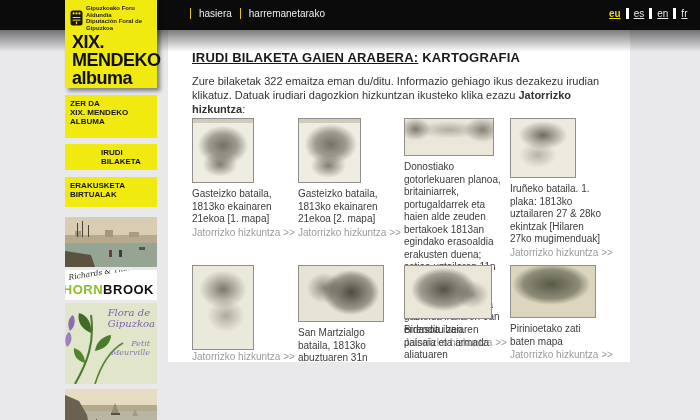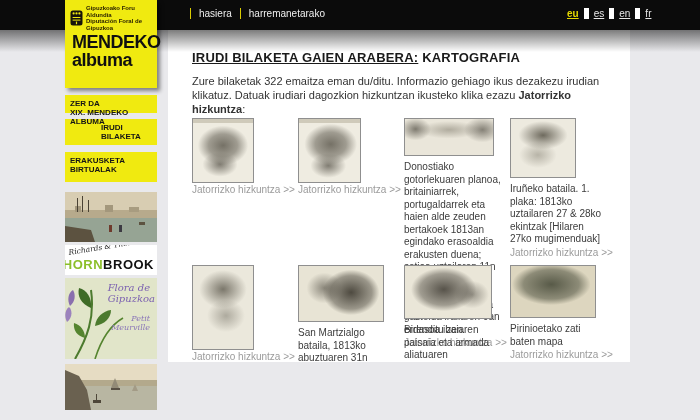--- a/index.html
+++ b/index.html
@@ -6,22 +6,22 @@
   #screen{position:relative;width:700px;height:420px;overflow:hidden;
     background:#e9e9ec;font-family:"Liberation Sans",sans-serif;}
 
   
   .header-bar{position:absolute;left:0;top:0;width:700px;height:30px;background:#0b0b0b;z-index:4;}
   .header-shadow{position:absolute;left:0;top:30px;width:700px;height:22px;z-index:5;pointer-events:none;
     background:linear-gradient(to bottom,rgba(15,15,15,.55),rgba(15,15,15,0));}
   .top-nav{position:absolute;left:190px;top:8px;font-size:10px;}
   .top-nav a{color:#efefef;text-decoration:none;padding:0 8px;border-left:1px solid #d9cb00;cursor:pointer;}
   .langs{position:absolute;left:562px;top:8px;font-size:10px;}
-  .langs a{color:#e8e8e8;text-decoration:underline;padding:0 5px;border-left:5px solid #ffffff;cursor:pointer;}
-  .langs a:first-child{border-left:none;}
+  .langs a{color:#e8e8e8;text-decoration:underline;padding:0 5px;border-left:3px solid #ffffff;cursor:pointer;}
+  .langs a:first-child{border-left:none;margin-left:42px;}
   .langs a.active{color:#e5d900;font-weight:bold;}
 
   
   .content{position:absolute;left:168px;top:30px;width:462px;height:332px;background:#ffffff;z-index:0;overflow:hidden;}
   h1{margin:20px 0 0 24px;font-size:13px;font-weight:bold;color:#1a1a1a;letter-spacing:.2px;}
   .t-u{text-decoration:underline;}
   .intro{margin:9px 22px 0 24px;font-size:11px;line-height:14px;color:#333;width:414px;}
 
   .row{position:absolute;left:24px;display:flex;}
   .row1{top:88px;} .row2{top:235px;} .row3{top:386px;}
@@ -64,21 +64,21 @@
   .brand{background:#f0ea10;height:88px;box-sizing:border-box;box-shadow:3px 3px 4px rgba(0,0,0,.45);cursor:pointer;}
   .logo-row{display:flex;gap:3px;align-items:center;padding:5px 3px 2px 5px;}
   .logo-row svg{width:13px;height:16px;flex:none;}
   .logo-text{font-size:6px;font-weight:bold;color:#2b2300;line-height:6.5px;}
   .logo-text span{display:block;}
   .site-title{font-weight:bold;color:#101010;font-size:18px;line-height:18px;padding-left:7px;letter-spacing:-.5px;}
   .site-title span{display:block;}
   .menu-item{display:block;background:#f0ea10;padding:4px 5px;box-sizing:border-box;
     font-size:8px;font-weight:bold;line-height:9px;color:#151515;text-decoration:none;cursor:pointer;}
   .menu-item span{display:block;}
-  .m1{height:18px;margin-top:7px;} .m2{height:26px;margin-top:6px;padding-left:36px;} .m3{height:30px;margin-top:7px;}
+  .m1{height:43px;margin-top:7px;} .m2{height:26px;margin-top:6px;padding-left:36px;} .m3{height:30px;margin-top:7px;}
   .side-img{position:relative;overflow:hidden;}
   .harbor{height:50px;margin-top:10px;}
   .hornbrook{height:30px;margin-top:3px;background:#ffffff;cursor:pointer;}
   .flora{height:81px;margin-top:3px;background:#e1e5c9;cursor:pointer;}
   .sea{height:46px;margin-top:5px;}
   .side-img svg{display:block;width:100%;height:100%;}
   .script{position:absolute;top:3px;left:3px;transform:rotate(-9deg);transform-origin:left top;
     font-size:7.5px;font-style:italic;font-family:"DejaVu Serif",serif;color:#1e1e1e;white-space:nowrap;}
   .hb-word{position:absolute;bottom:3px;right:3px;font-size:13px;font-weight:bold;letter-spacing:.5px;}
   .hb-green{color:#8cbf2a;} .hb-black{color:#111;}
@@ -104,24 +104,26 @@
   <div class="header-shadow"></div>
 
   <div class="content">
     <h1><span class="t-u">IRUDI BILAKETA GAIEN ARABERA:</span> <span class="t-r">KARTOGRAFIA</span></h1>
 
     <p class="intro"><span>Zure bilaketak 322 emaitza eman du/ditu. Informazio gehiago ikus dezakezu irudian klikatuz. Datuak irudiari dagozkion hizkuntzan ikusteko klika ezazu </span><b>Jatorrizko hizkuntza</b><span>:</span></p>
 
     <div class="row row1">
       <div class="col">
         <div class="thumb t1"></div>
+        <p class="cap">Gasteizko bataila, 1813ko ekainaren 21ekoa [1. mapa]</p>
         <a class="olink">Jatorrizko hizkuntza &gt;&gt;</a>
       </div>
       <div class="col">
         <div class="thumb t2"></div>
+        <p class="cap">Gasteizko bataila, 1813ko ekainaren 21ekoa [2. mapa]</p>
         <a class="olink">Jatorrizko hizkuntza &gt;&gt;</a>
       </div>
       <div class="col">
         <div class="thumb t3"></div>
         <p class="cap">Donostiako gotorlekuaren planoa, britainiarrek, portugaldarrek eta haien alde zeuden bertakoek 1813an egindako erasoaldia erakusten duena; setioa uztailaren 11n hasi zen, hiriaren gaineko oldarra abuztuaren 31n, eta gaztelua irailaren 9an errenditu zen.</p>
         <a class="olink">Jatorrizko hizkuntza &gt;&gt;</a>
       </div>
       <div class="col">
         <div class="thumb t4"></div>
         <p class="cap">Iruñeko bataila. 1. plaka: 1813ko uztailaren 27 &amp; 28ko ekintzak [Hilaren 27ko mugimenduak]</p>
@@ -178,20 +180,21 @@
           <rect x="2.6" y="7" width="7.8" height="1" fill="#f0ea10"></rect>
           <rect x="2.6" y="9.6" width="7.8" height="1" fill="#f0ea10"></rect>
           <rect x="5.9" y="11.6" width="1.2" height="2.6" fill="#f0ea10"></rect>
         </svg>
         <div class="logo-text">
           <span>Gipuzkoako Foru Aldundia</span>
           <span>Diputación Foral de Gipuzkoa</span>
         </div>
       </div>
       <div class="site-title">
+        <span>XIX.</span>
         <span>MENDEKO</span>
         <span>albuma</span>
       </div>
     </div>
 
     <a class="menu-item m1">
       <span>ZER DA</span>
       <span>XIX. MENDEKO</span>
       <span>ALBUMA</span>
     </a>

